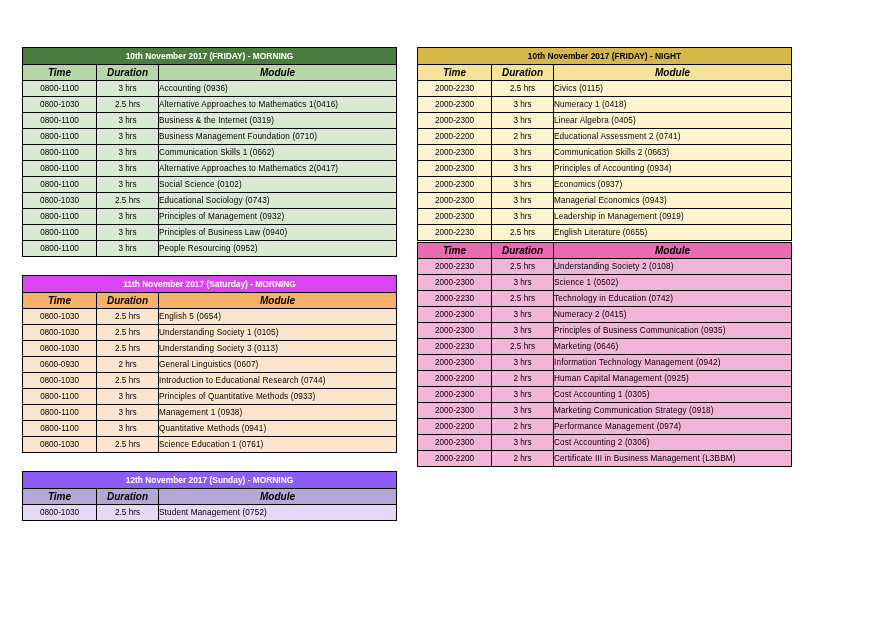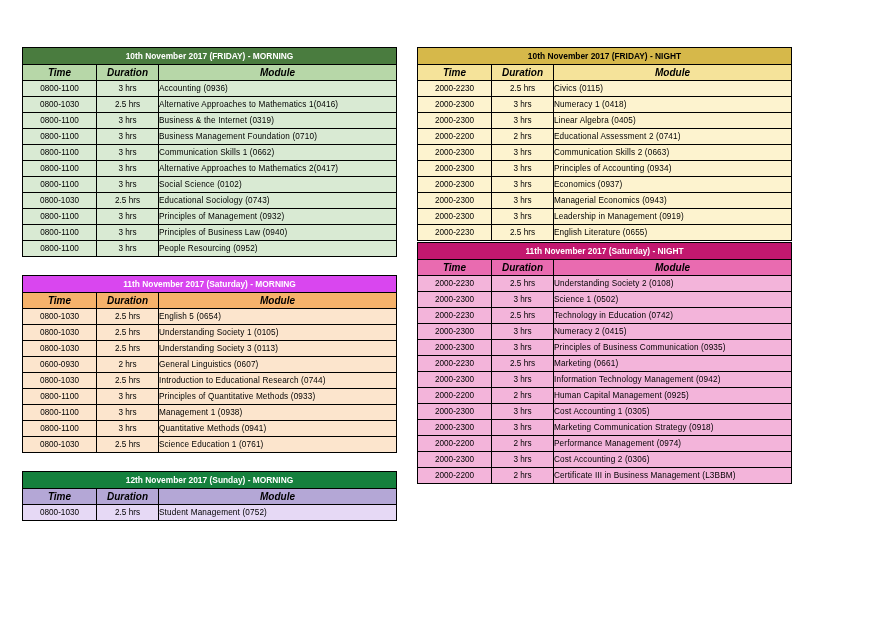--- a/index.html
+++ b/index.html
@@ -87,21 +87,21 @@
   #tblC tbody td { background: #fce5cd; }
 
   
   #tblD { left: 417px; top: 242px; width: 375px; }
   #tblD .title-cell { background: #c2186f; }
   #tblD .hdr td { background: #e96bb0; }
   #tblD tbody td { background: #f3b4da; }
 
   
   #tblE { left: 22px; top: 471px; width: 375px; }
-  #tblE .title-cell { background: #15803d; }
+  #tblE .title-cell { background: #8b5cf6; }
   #tblE .hdr td { background: #b4a7d6; }
   #tblE tbody td { background: #e6d9f5; }
 </style>
 </head>
 <body>
 
 <div>
 </div>
 
 <div class="sheet">
@@ -309,23 +309,20 @@
       </tbody>
   </table>
 
   <table class="tbl" id="tblD">
     <colgroup>
         <col style="width:74px">
         <col style="width:62px">
         <col>
       </colgroup>
     <tbody>
-        <tr>
-          <td colspan="3" class="title-cell">11th November 2017 (Saturday) - NIGHT</td>
-        </tr>
         <tr class="hdr">
           <td>Time</td>
           <td>Duration</td>
           <td>Module</td>
         </tr>
         <tr>
           <td class="c-time">2000-2230</td>
           <td class="c-dur">2.5 hrs</td>
           <td class="c-mod">Understanding Society 2 (0108)</td>
         </tr>
@@ -345,21 +342,21 @@
           <td class="c-mod">Numeracy 2 (0415)</td>
         </tr>
         <tr>
           <td class="c-time">2000-2300</td>
           <td class="c-dur">3 hrs</td>
           <td class="c-mod">Principles of Business Communication (0935)</td>
         </tr>
         <tr>
           <td class="c-time">2000-2230</td>
           <td class="c-dur">2.5 hrs</td>
-          <td class="c-mod">Marketing (0661)</td>
+          <td class="c-mod">Marketing (0646)</td>
         </tr>
         <tr>
           <td class="c-time">2000-2300</td>
           <td class="c-dur">3 hrs</td>
           <td class="c-mod">Information Technology Management (0942)</td>
         </tr>
         <tr>
           <td class="c-time">2000-2200</td>
           <td class="c-dur">2 hrs</td>
           <td class="c-mod">Human Capital Management (0925)</td>

